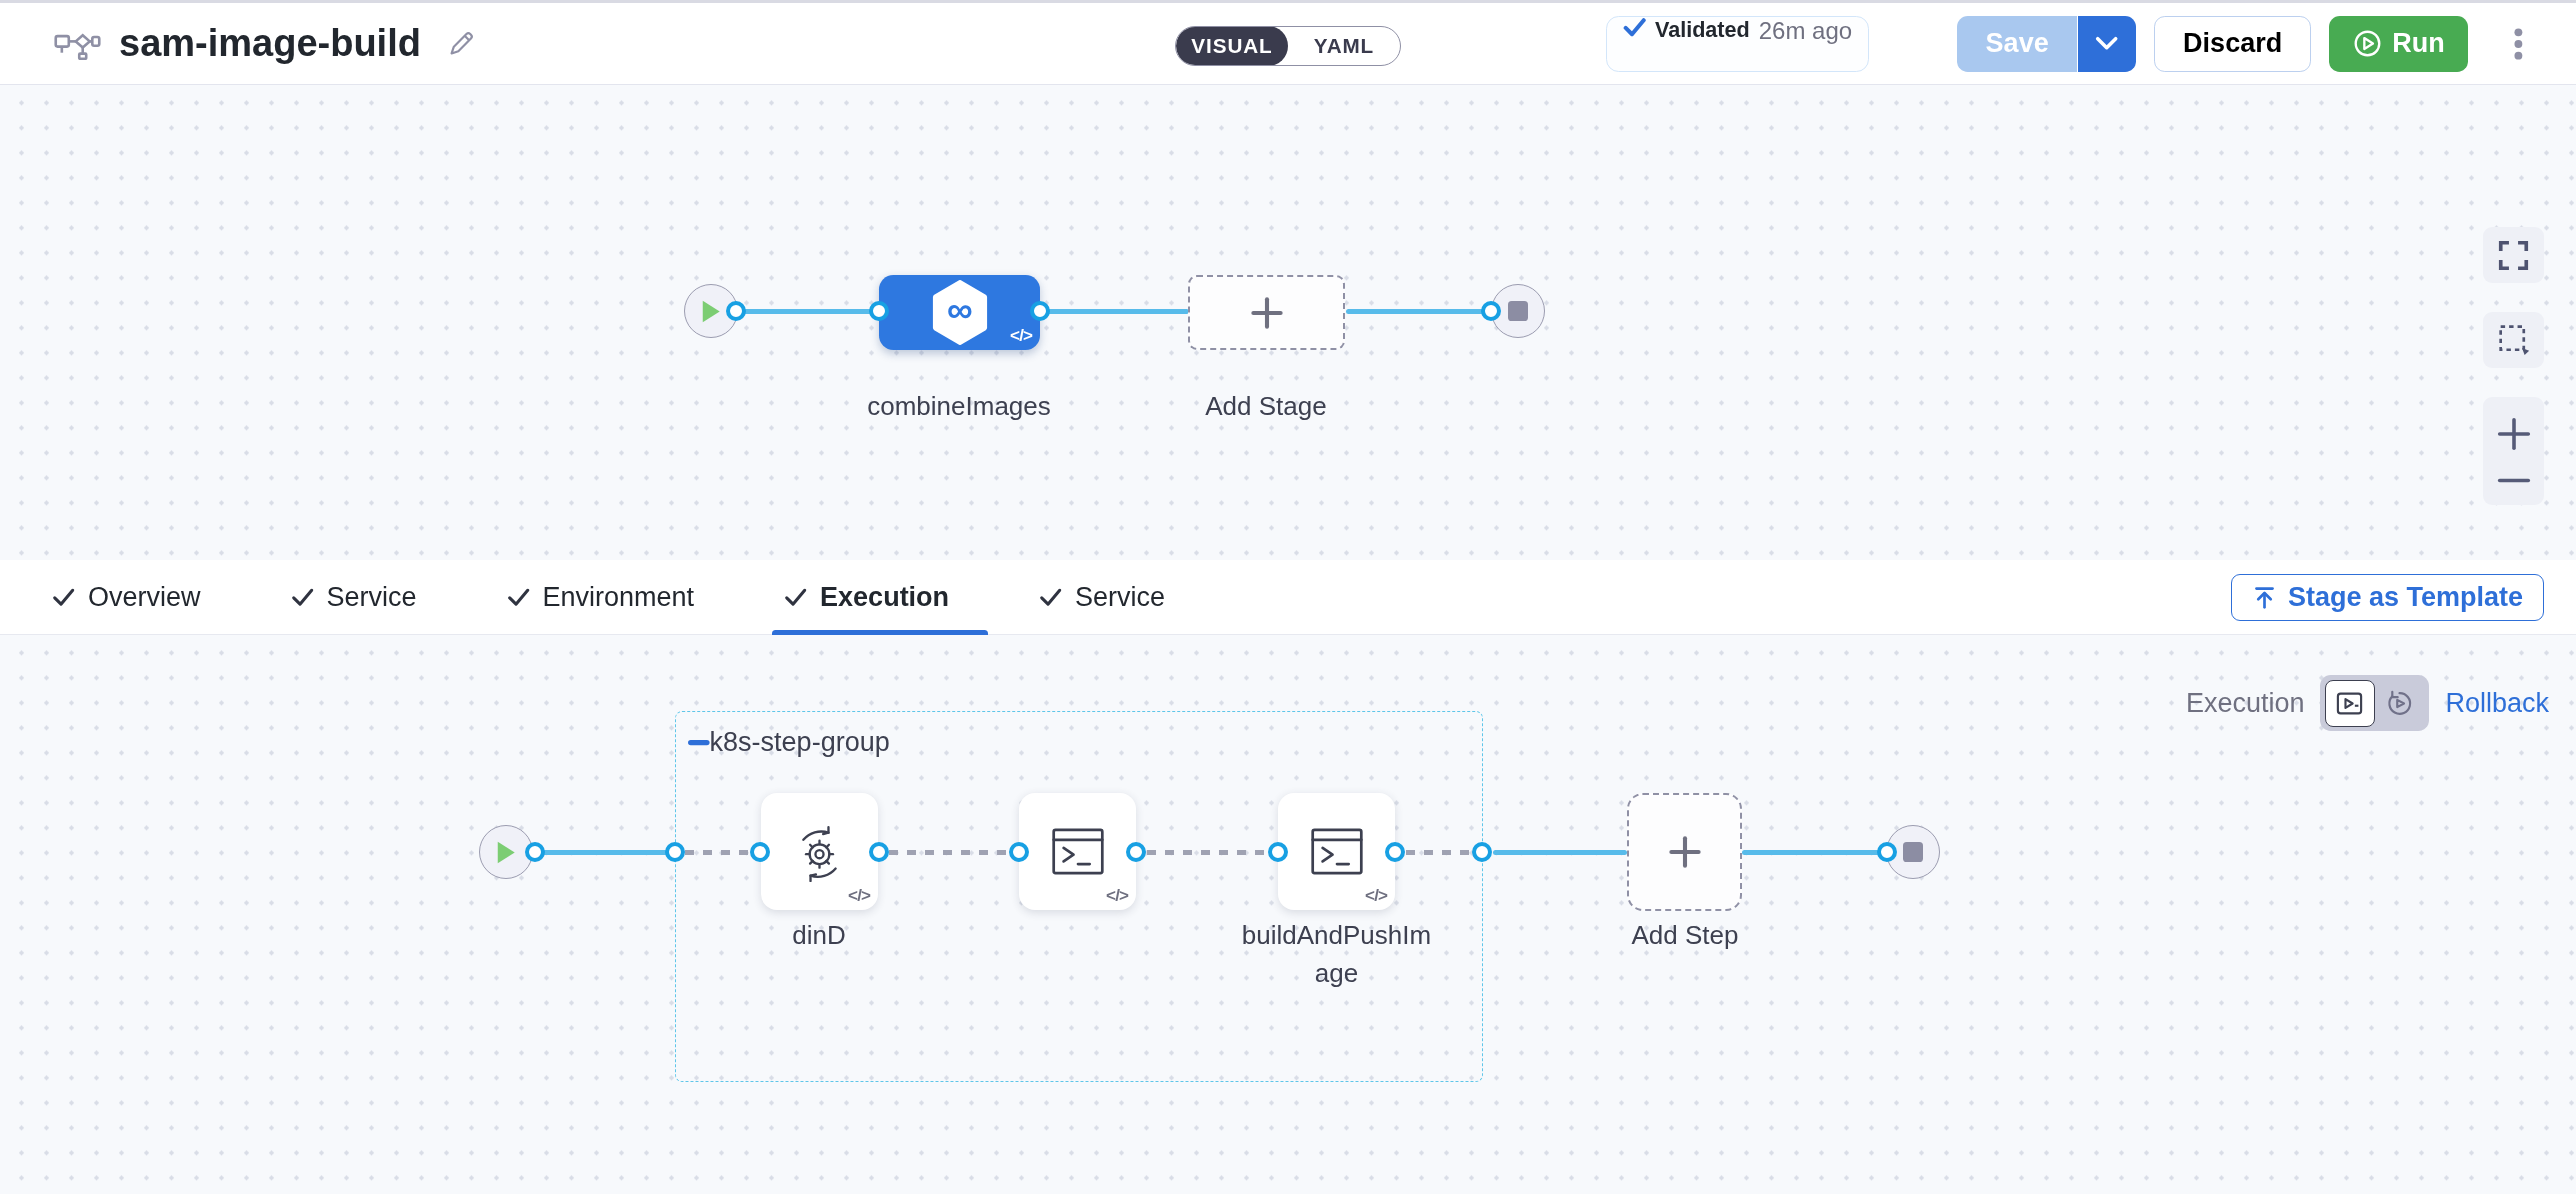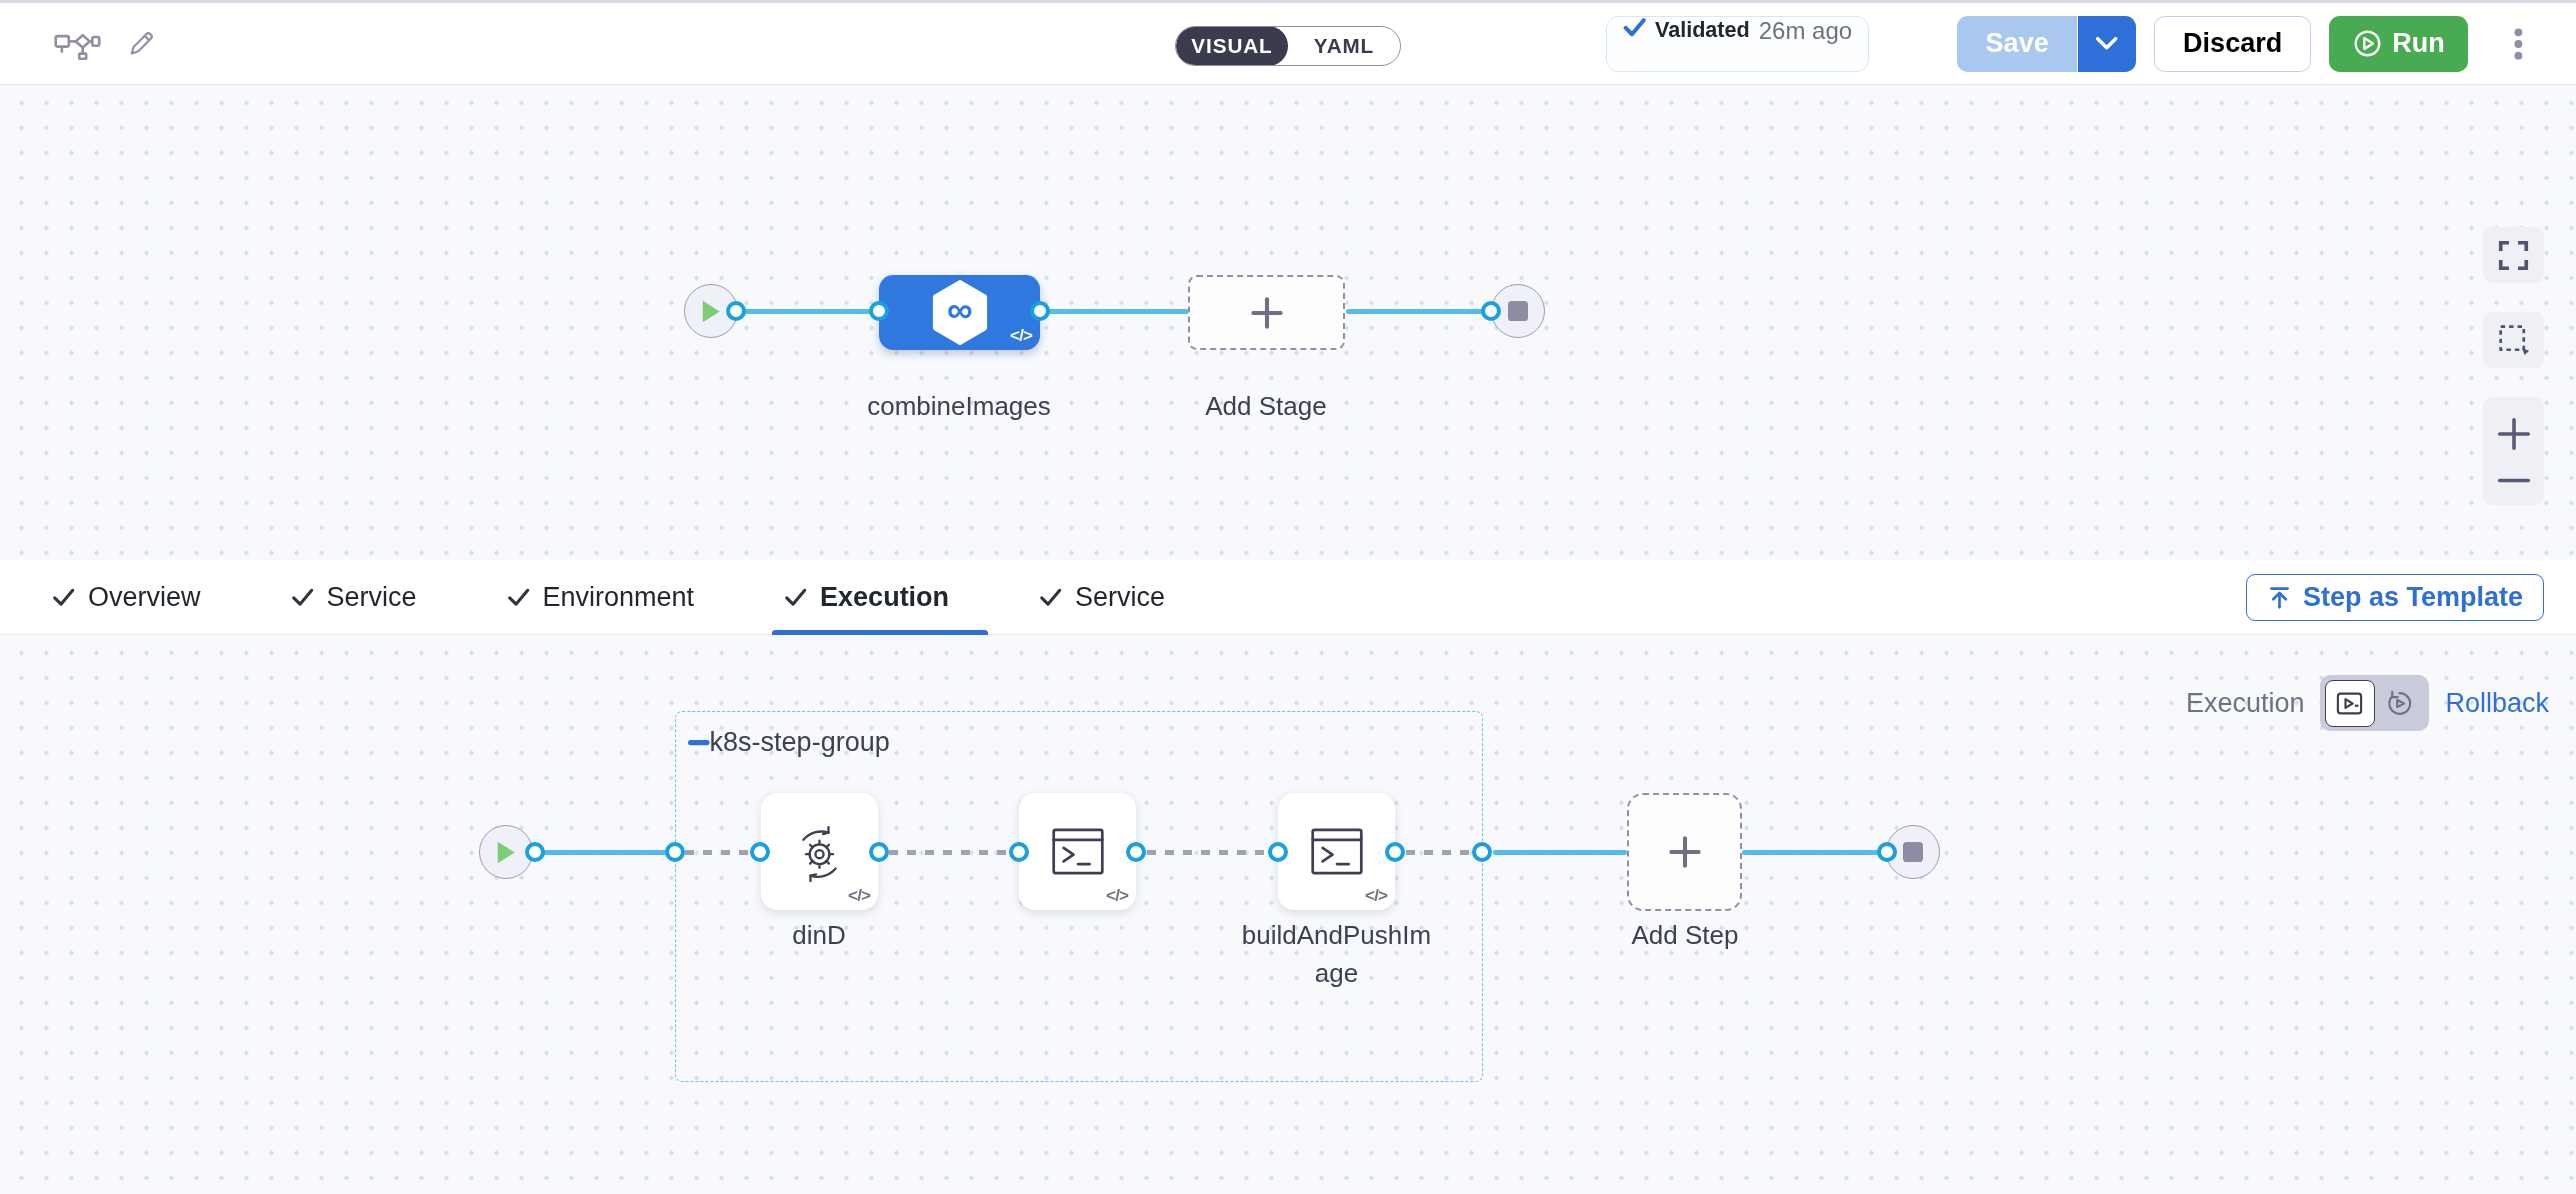--- a/index.html
+++ b/index.html
@@ -106,20 +106,21 @@
         <rect x="2" y="9" width="15" height="12" rx="2"></rect>
         <polygon points="33,8 41,15 33,22 25,15"></polygon>
         <rect x="44" y="10" width="8" height="10" rx="2"></rect>
         <line x1="17" y1="15" x2="25" y2="15"></line>
           <line x1="41" y1="15" x2="44" y2="15"></line>
         <line x1="9" y1="21" x2="9" y2="28"></line>
           <line x1="33" y1="22" x2="33" y2="29"></line>
         <rect x="29" y="29" width="8" height="6" rx="1"></rect>
       </svg>
     </span>
+    <span class="page-title">sam-image-build</span>
     <span class="edit-pencil">
       <svg width="27" height="27" viewBox="0 0 30 30" fill="none" stroke="#8f90a5" stroke-width="2.4" stroke-linejoin="round">
         <path d="M4 26 L6.5 18.5 L20.5 4.5 a3 3 0 0 1 4.2 0 l0.8 0.8 a3 3 0 0 1 0 4.2 L11.5 23.5 L4 26 Z"></path>
         <line x1="18.5" y1="6.5" x2="23.5" y2="11.5"></line>
       </svg>
     </span>
   </div>
 
   <div class="view-toggle">
     <div class="seg active">VISUAL</div>
@@ -263,21 +264,21 @@
     <span class="tab-label">Service</span>
   </div>
   <div class="tab-underline"></div>
 
   <div class="btn-template">
     <svg width="25" height="25" viewBox="0 0 28 28" fill="none" stroke="#2e6fd8" stroke-width="3" stroke-linecap="round" stroke-linejoin="round">
       <line x1="5" y1="4" x2="23" y2="4"></line>
         <line x1="14" y1="10" x2="14" y2="25"></line>
         <polyline points="7,16 14,9 21,16"></polyline>
     </svg>
-    <span>Step as Template</span>
+    <span>Stage as Template</span>
   </div>
 </div>
 
 <div id="canvas-steps" class="canvas">
 
   <div class="mode-row">
     <span class="mode-label">Execution</span>
     <div class="mode-toggle">
       <div class="mode-seg selected">
         <svg width="27" height="25" viewBox="0 0 30 28" fill="none" stroke="#3d4050" stroke-width="2.4" stroke-linejoin="round">

